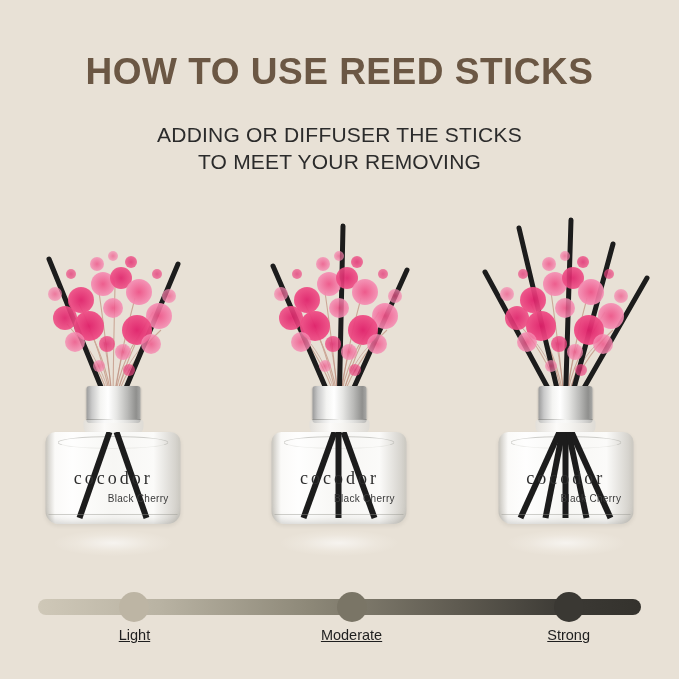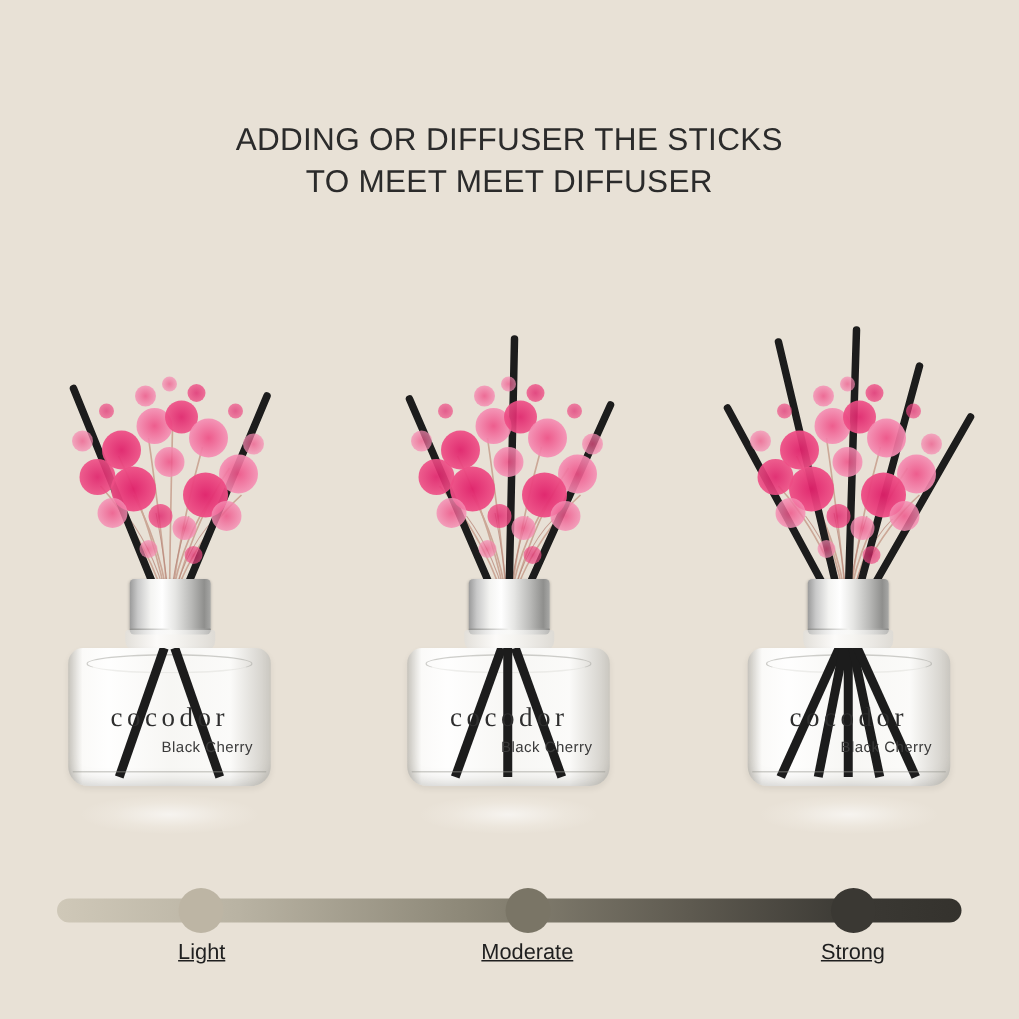--- a/index.html
+++ b/index.html
@@ -210,23 +210,24 @@
     font-size:14.5px;
     color:#1f1f1f;
     white-space:nowrap;
     text-decoration:underline;
   }
 </style>
 </head>
 <body>
 
 <div class="header">
+  <div class="title">HOW TO USE REED STICKS</div>
   <div class="subtitle">
     <div>ADDING OR DIFFUSER THE STICKS</div>
-    <div>TO MEET MEET DIFFUSER</div>
+    <div>TO MEET YOUR REMOVING</div>
   </div>
 </div>
 
 <div class="products">
 
   <div class="product">
     <div class="arrangement">
       <svg viewBox="0 0 205 205" xmlns="http://www.w3.org/2000/svg">
         <defs>
           <radialGradient id="fA" cx="50%" cy="50%" r="50%">

